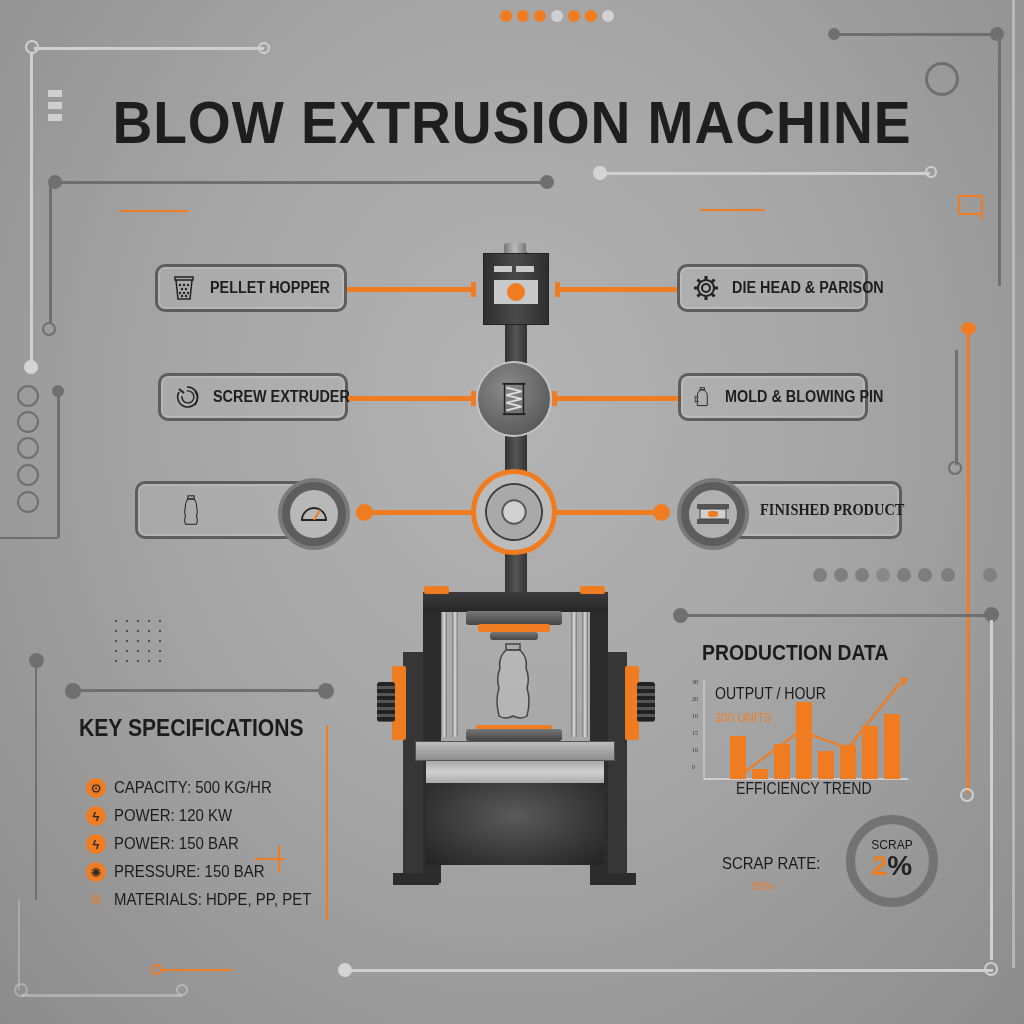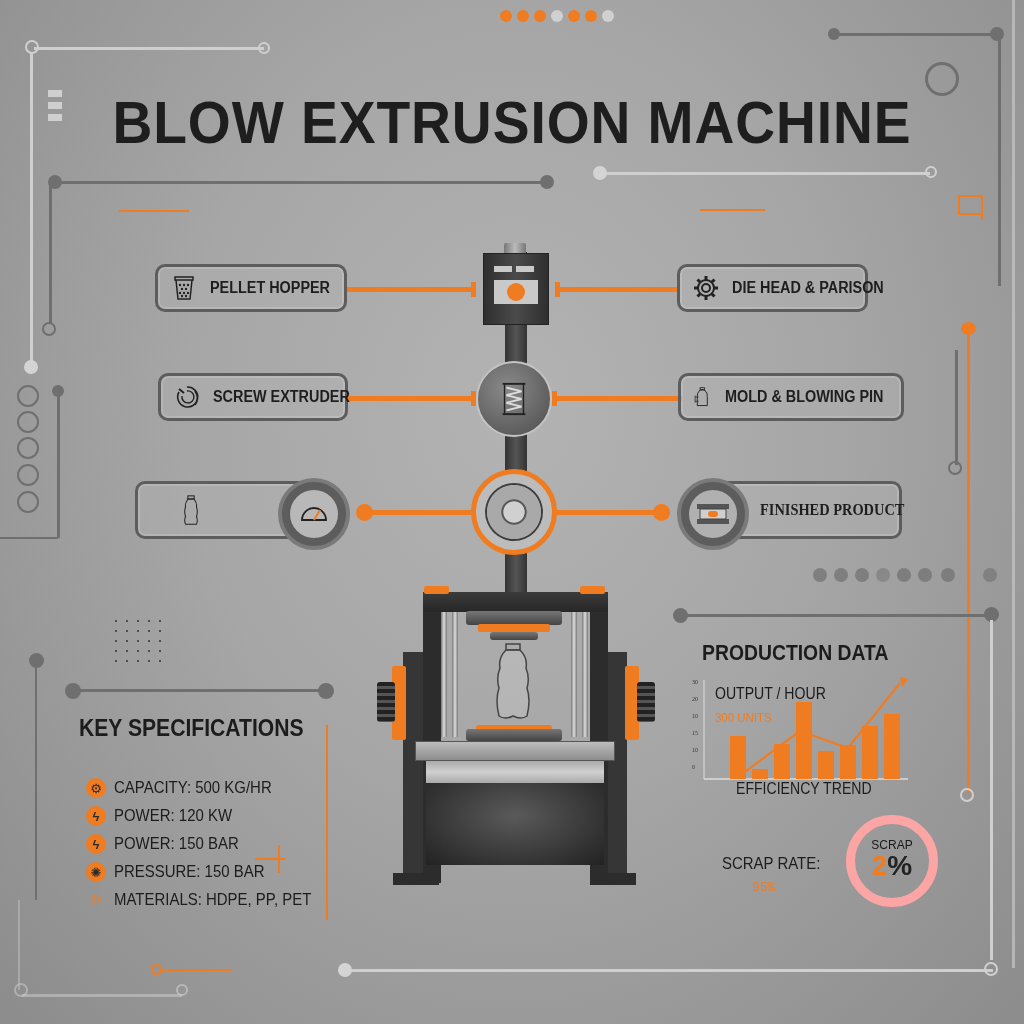--- a/index.html
+++ b/index.html
@@ -82,22 +82,22 @@
   .spec-row .txt { transform: scaleX(0.88); transform-origin: left; }
   .spec-icon { width: 20px; height: 20px; border-radius: 50%; background: #f07c22; color: #2a2a2a; font-size: 13px; display: flex; align-items: center; justify-content: center; font-weight: bold; }
 
   
   .prod-title { left: 702px; top: 640px; font-size: 22px; font-weight: bold; transform: scaleX(0.88); transform-origin: left; white-space: nowrap; }
   .chart-area { left: 690px; top: 675px; width: 230px; height: 115px; }
   .out-label { left: 715px; top: 685px; font-size: 16px; transform: scaleX(0.88); transform-origin: left; white-space: nowrap; color: #1a1a1a; }
   .out-val { left: 715px; top: 710px; font-size: 13px; color: #f07c22; transform: scaleX(0.88); transform-origin: left; white-space: nowrap; }
   .eff-label { left: 736px; top: 780px; font-size: 16px; transform: scaleX(0.88); transform-origin: left; white-space: nowrap; }
   .scrap-label { left: 722px; top: 854px; font-size: 17px; transform: scaleX(0.88); transform-origin: left; white-space: nowrap; }
-  .scrap-val { left: 752px; top: 880px; font-size: 13px; color: #f07c22; font-family: Liberation Mono, monospace; }
-  .scrap-ring { left: 846px; top: 815px; width: 92px; height: 92px; border-radius: 50%; border: 9px solid #fca5a5; display: flex; flex-direction: column; align-items: center; justify-content: center; }
+  .scrap-val { left: 752px; top: 880px; font-size: 11px; color: #f07c22; }
+  .scrap-ring { left: 846px; top: 815px; width: 92px; height: 92px; border-radius: 50%; border: 9px solid #737373; display: flex; flex-direction: column; align-items: center; justify-content: center; }
   .scrap-ring .lbl { font-size: 12px; color: #1a1a1a; margin-top: -4px; }
   .scrap-ring .pct { font-size: 28px; font-weight: bold; line-height: 1; }
   .scrap-ring .pct .num { color: #f07c22; }
   .scrap-ring .pct .sym { color: #222; }
 
   .hamburger { left: 48px; top: 90px; }
   .hamburger span { display: block; width: 14px; height: 7px; background: #cfcfcf; margin-bottom: 5px; }
   .dot-grid { left: 115px; top: 620px; display: grid; grid-template-columns: repeat(5, 4px); gap: 8px 7px; }
   .dot-grid span { width: 2px; height: 2px; background: #333; border-radius: 50%; }
 </style>
@@ -291,21 +291,21 @@
         <line x1="2" y1="14" x2="6" y2="14"></line>
         <line x1="22" y1="14" x2="26" y2="14"></line>
         <line x1="5.5" y1="5.5" x2="8.3" y2="8.3"></line>
         <line x1="19.7" y1="19.7" x2="22.5" y2="22.5"></line>
         <line x1="5.5" y1="22.5" x2="8.3" y2="19.7"></line>
         <line x1="19.7" y1="8.3" x2="22.5" y2="5.5"></line>
       </g>
     </svg>
   <span class="txt">DIE HEAD &amp; PARISON</span>
 </div>
-<div class="label-box" style="left:678px;top:373px;width:226px;">
+<div class="label-box" style="left:678px;top:373px;width:190px;">
   <svg class="ic" viewBox="0 0 28 28" style="width:20px;">
       <rect x="10" y="1" width="6" height="3" fill="none" stroke="#222" stroke-width="1.2"></rect>
       <path d="M10 4 Q5 9 6 13 V26 H20 V13 Q21 9 16 4 Z" fill="none" stroke="#222" stroke-width="1.3"></path>
       <path d="M3 12 V22 M8 14 H3 M8 20 H3" stroke="#222" stroke-width="1"></path>
     </svg>
   <span class="txt">MOLD &amp; BLOWING PIN</span>
 </div>
 <div class="label-box" style="left:705px;top:481px;width:197px;height:58px;padding-left:52px;font-family:Liberation Serif, serif;">
   <span class="txt">FINISHED PRODUCT</span>
 </div>

